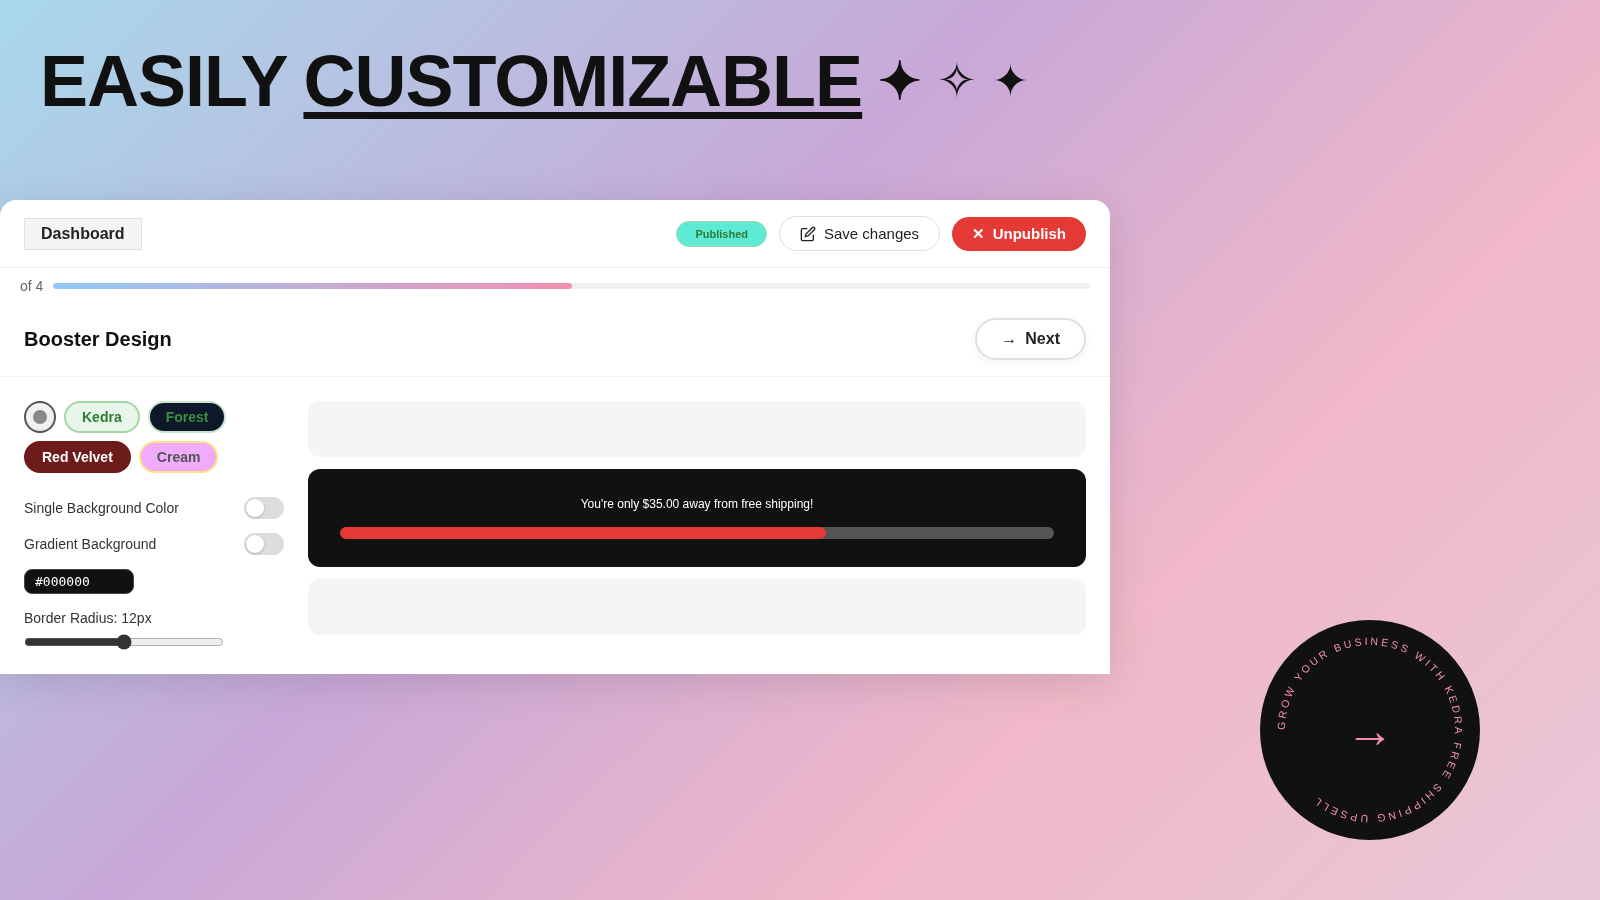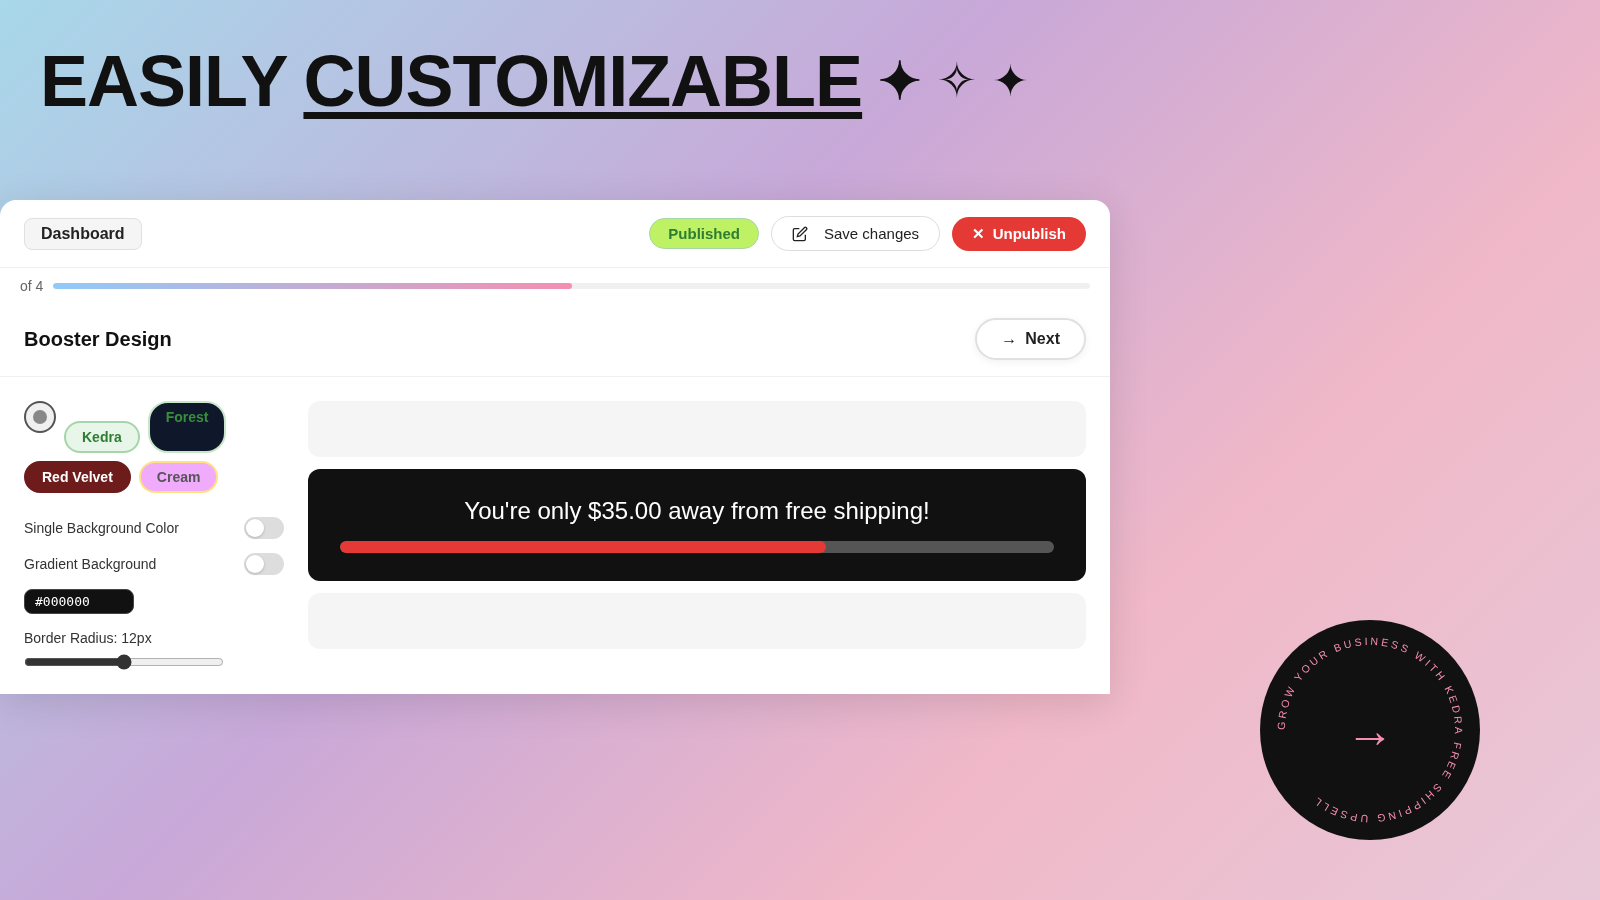--- a/index.html
+++ b/index.html
@@ -50,49 +50,49 @@
       justify-content: space-between;
       padding: 16px 24px;
       border-bottom: 1px solid #f0f0f0;
     }
     .dashboard-label {
       font-size: 16px;
       font-weight: 600;
       color: #222;
       background: #f5f5f5;
       border: 1px solid #e0e0e0;
-      border-radius: 8px;
+      border-radius: 0;
       padding: 6px 16px;
     }
     .top-bar-actions {
       display: flex;
       align-items: center;
       gap: 12px;
     }
     .published-badge {
-      background: #bef264;
+      background: #5eead4;
       color: #2e7d32;
       border: 1.5px solid #a5d6a7;
       border-radius: 20px;
       padding: 6px 18px;
-      font-size: 15px;
+      font-size: 11px;
       font-weight: 600;
     }
     .save-changes-btn {
       background: #fff;
       color: #222;
       border: 1.5px solid #ddd;
       border-radius: 20px;
       padding: 8px 20px;
       font-size: 15px;
       font-weight: 500;
       cursor: pointer;
       display: flex;
       align-items: center;
-      gap: 16px;
+      gap: 8px;
     }
     .unpublish-btn {
       background: #e53935;
       color: #fff;
       border: none;
       border-radius: 20px;
       padding: 8px 20px;
       font-size: 15px;
       font-weight: 600;
       cursor: pointer;
@@ -189,21 +189,20 @@
       padding: 0;
       display: flex;
       align-items: center;
       justify-content: center;
       border-radius: 50%;
     }
     .theme-chip.kedra {
       background: #e8f5e9;
       color: #2e7d32;
       border-color: #a5d6a7;
-      margin-top: 20px;
     }
     .theme-chip.forest {
       background: #0f172a;
       color: #388e3c;
       border-color: #c8e6c9;
     }
     .theme-chip.red-velvet {
       background: #6d1b1b;
       color: #fff;
       border-color: #6d1b1b;
@@ -285,21 +284,21 @@
     .shipping-banner {
       background: #111;
       color: #fff;
       border-radius: 12px;
       padding: 28px 32px;
       display: flex;
       flex-direction: column;
       gap: 16px;
     }
     .shipping-text {
-      font-size: 24px;
+      font-size: 12px;
       font-weight: 500;
       text-align: center;
       color: #fff;
     }
     .shipping-progress-wrap {
       height: 12px;
       background: #555;
       border-radius: 6px;
       overflow: hidden;
     }

